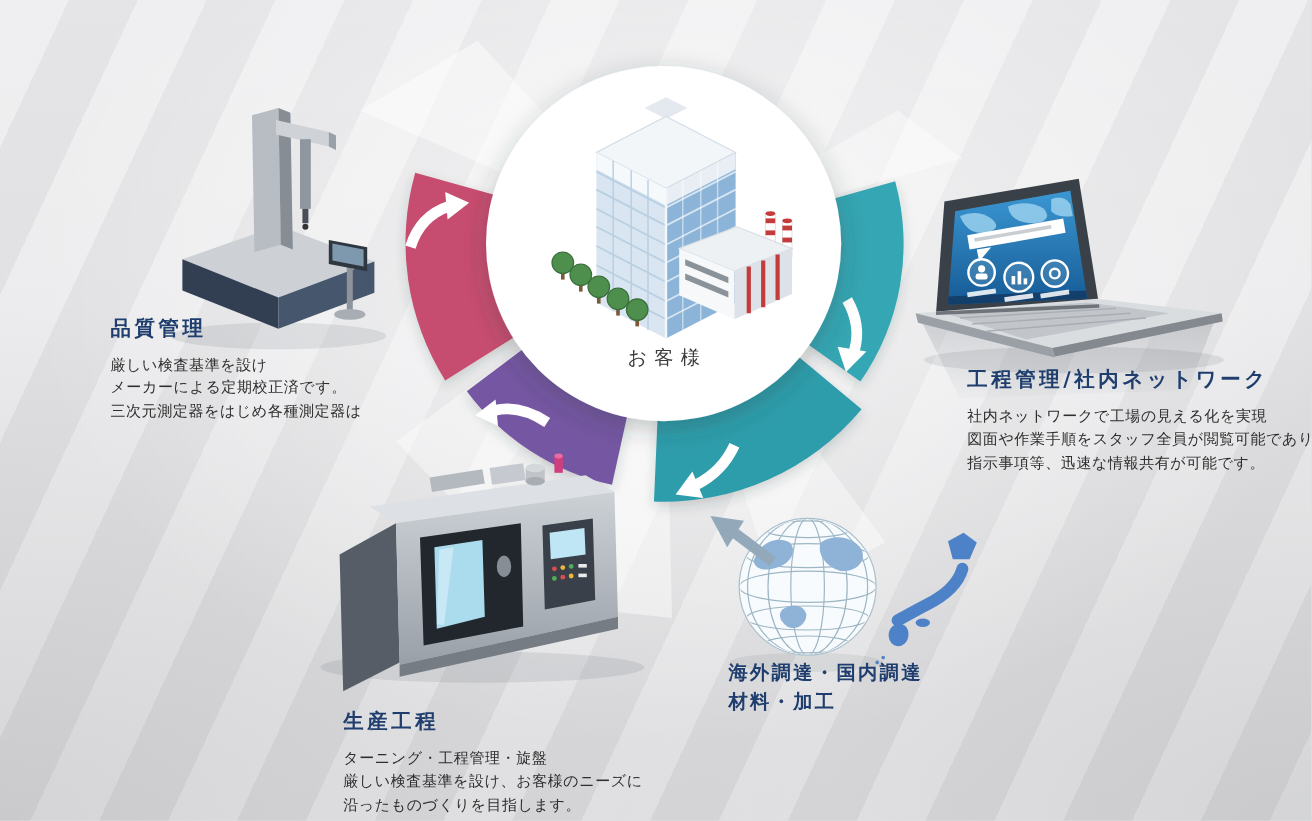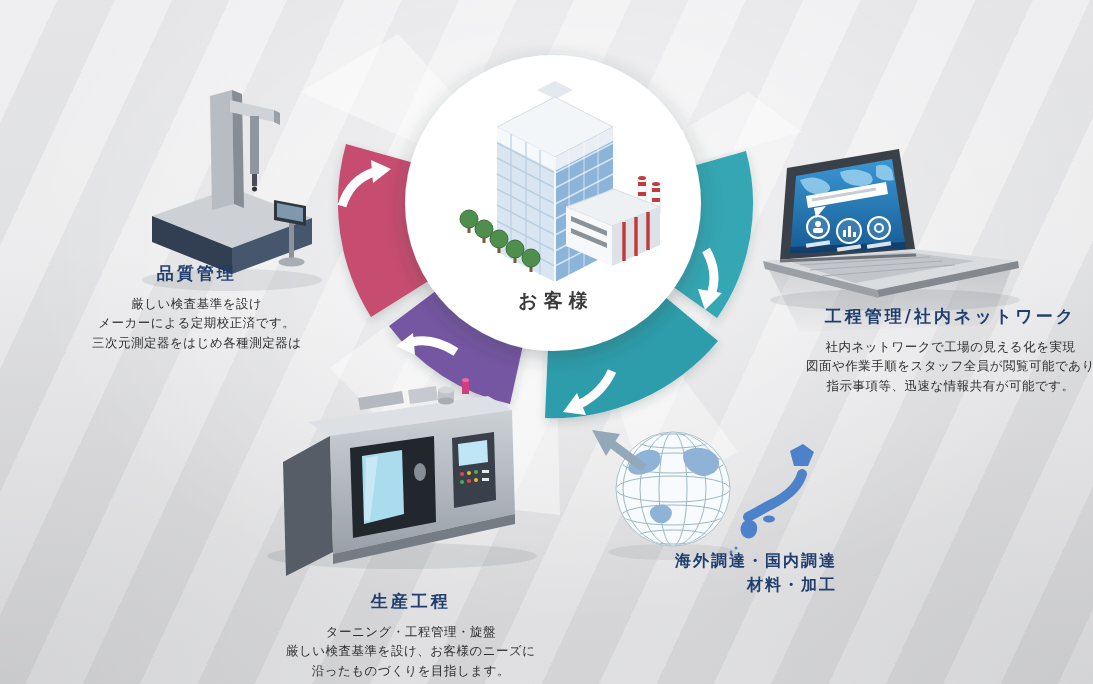--- a/index.html
+++ b/index.html
@@ -11,31 +11,31 @@
       radial-gradient(ellipse at 0% 100%, rgba(110,112,118,.16), transparent 45%),
       radial-gradient(ellipse at 100% 100%, rgba(110,112,118,.16), transparent 45%),
       repeating-linear-gradient(115deg, rgba(255,255,255,.22) 0 52px, rgba(110,112,118,.05) 52px 104px),
       linear-gradient(180deg,#ebebed,#e1e1e3);
   }
   svg{position:absolute;left:0;top:0;}
   .arc-pink{fill:var(--arc-pink,#c74d6f);}
   .arc-purple{fill:var(--arc-purple,#7457a2);}
   .arc-teal{fill:var(--arc-teal,#35a6b3);}
   .arc-teal-dark{fill:var(--arc-teal-dark,#2e9dab);}
-  .block{position:absolute;text-align:center;}
+  .block{position:absolute;}
   .sec-title{margin:0 0 9px 0;font-size:17px;font-weight:700;letter-spacing:3px;color:var(--heading-blue,#1f3e6d);}
   .sec-body div{white-space:nowrap;font-size:12.5px;line-height:1.55;letter-spacing:.5px;color:var(--body-text,#2e2e2e);}
   .quality{left:92px;top:262px;}
   .network{left:806px;top:305px;}
   .production{left:286px;top:590px;}
-  .procurement{left:607px;top:549px;width:230px;text-align:right;}
+  .procurement{left:607px;top:549px;width:230px;text-align:left;}
   .proc-line{font-size:16px;font-weight:700;letter-spacing:2px;line-height:1.5;color:var(--heading-blue,#1f3e6d);}
   .center-label{
     position:absolute;left:553px;top:288px;transform:translateX(-50%);
-    font-size:19px;font-weight:700;letter-spacing:6px;padding-left:6px;color:#3a3a3a;
+    font-size:16px;font-weight:400;letter-spacing:6px;padding-left:6px;color:#3a3a3a;
   }
 </style>
 </head>
 <body>
 
 <div class="stage">
 
 <svg width="1093" height="684" viewBox="0 0 1093 684">
   <defs>
     <linearGradient id="gScreen" x1="0" y1="0" x2="0" y2="1">

